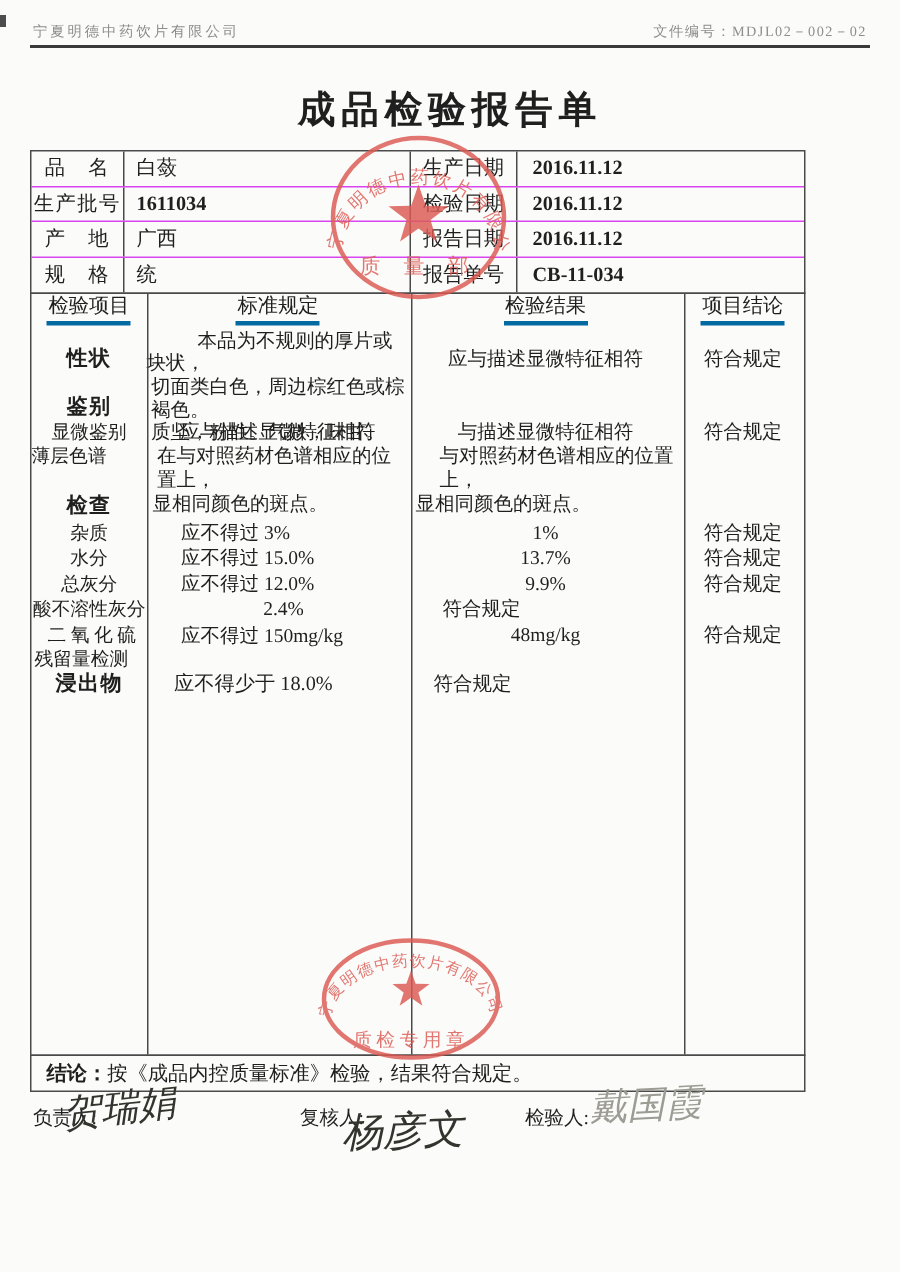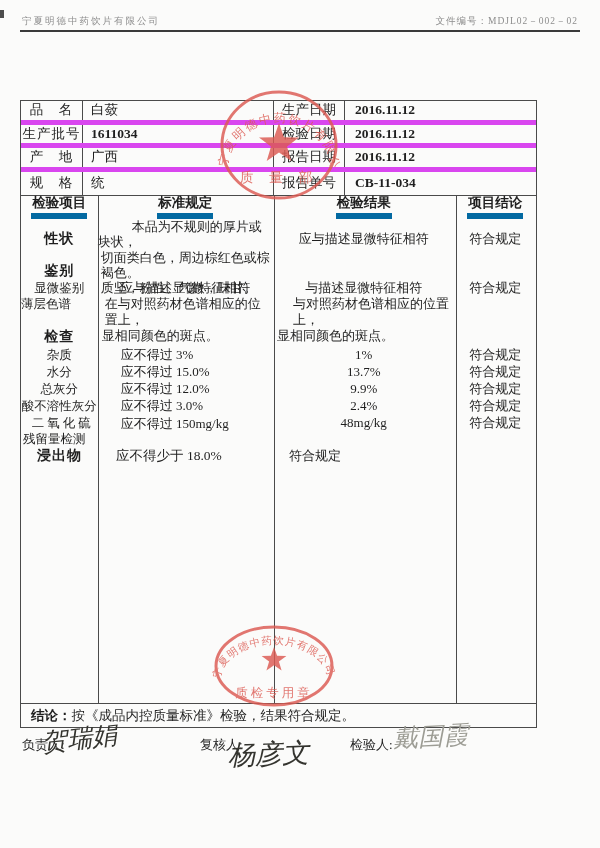--- a/index.html
+++ b/index.html
@@ -7,42 +7,42 @@
         font-family:"Liberation Serif","DejaVu Serif",serif;color:#1f1f1f;}
   .artifact{position:absolute;left:0;top:10px;width:4px;height:8px;background:#4d4d4d;}
   
   .hdr-left{position:absolute;left:22px;top:15px;font-size:9.5px;color:#8d8d8d;letter-spacing:2px;}
   .hdr-right{position:absolute;right:22px;top:15px;font-size:9.5px;color:#8d8d8d;letter-spacing:1px;}
   .hdr-rule{position:absolute;left:20px;top:30px;width:560px;height:2px;background:#3a3a3a;}
   .title{position:absolute;left:0;top:56px;width:100%;text-align:center;
          font-size:25px;font-weight:bold;letter-spacing:4px;}
   
   .info{position:absolute;left:20px;top:100px;width:517px;height:96px;border:1px solid #4a4a4a;box-sizing:border-box;}
-  .info-row{display:flex;height:23.5px;border-bottom:5px solid #d946ef;box-sizing:border-box;}
+  .info-row{display:flex;height:23.5px;border-bottom:1px solid #d946ef;box-sizing:border-box;}
   .info-row:last-child{border-bottom:none;}
   .ic{display:flex;align-items:center;box-sizing:border-box;font-size:13.5px;}
   .ic-l1{width:62px;border-right:1px solid #4a4a4a;justify-content:center;letter-spacing:1px;}
   .ic-v1{width:191px;border-right:1px solid #4a4a4a;padding-left:8px;}
   .ic-l2{width:71px;border-right:1px solid #4a4a4a;justify-content:center;}
   .ic-v2{flex:1;padding-left:10px;}
   .bold{font-weight:bold;}
   
   .items{position:absolute;left:20px;top:195px;width:517px;height:509px;border:1px solid #4a4a4a;
          box-sizing:border-box;display:flex;flex-direction:column;}
   .vline{position:absolute;top:0;bottom:0;width:1px;background:#4a4a4a;}
   .trow{display:flex;flex-shrink:0;}
   .c1{width:77px;box-sizing:border-box;}
   .c2{width:176px;box-sizing:border-box;}
   .c3{width:182px;box-sizing:border-box;}
   .c4{width:82px;box-sizing:border-box;}
   .cen{display:flex;align-items:center;justify-content:center;text-align:center;}
   .fs13{font-size:13px;line-height:16px;}
   .fs12{font-size:12.5px;line-height:16px;}
   .hcell{font-size:13.5px;}
-  .hcell span{border-bottom:6px solid #0369a1;padding:0 1px 1px 1px;font-weight:bold;}
+  .hcell span{border-bottom:3px solid #0369a1;padding:0 1px 1px 1px;}
   .secname{font-size:14px;font-weight:bold;letter-spacing:1px;}
   .std-lines{font-size:13px;line-height:15.3px;padding-top:3px;}
   .std-l1{text-indent:34px;}
   .std-l2,.std-l3{padding-left:3px;}
   .tlc-l1{padding-left:7px;}
   .tlc-l2{padding-left:4px;}
   .res-l1{padding-left:20px;}
   .res-l2{padding-left:4px;}
   .chk-std{padding-left:23px;display:flex;align-items:center;font-size:13px;}
   .two-line{line-height:16px;font-size:12.5px;padding-top:1px;}
@@ -61,20 +61,21 @@
 </head>
 <body>
 
 <div class="page">
   <div class="artifact"></div>
 
   <div class="hdr-left">宁夏明德中药饮片有限公司</div>
   <div class="hdr-right">文件编号：MDJL02－002－02</div>
   <div class="hdr-rule"></div>
 
+  <div class="title">成品检验报告单</div>
 
   <div class="info">
     <div class="info-row">
       <div class="ic ic-l1">品　名</div>
       <div class="ic ic-v1">白蔹</div>
       <div class="ic ic-l2">生产日期</div>
       <div class="ic ic-v2 bold">2016.11.12</div>
     </div>
     <div class="info-row">
       <div class="ic ic-l1">生产批号</div>
@@ -177,21 +178,20 @@
 
     <div class="trow" style="height:17px;">
       <div class="c1 cen fs12">总灰分</div>
       <div class="c2 chk-std">应不得过 12.0%</div>
       <div class="c3 cen fs13">9.9%</div>
       <div class="c4 cen fs13">符合规定</div>
     </div>
 
     <div class="trow" style="height:17px;">
       <div class="c1 cen fs12">酸不溶性灰分</div>
-      <div class="c2 chk-std">应不得过 3.0%</div>
       <div class="c3 cen fs13">2.4%</div>
       <div class="c4 cen fs13">符合规定</div>
     </div>
 
     <div class="trow" style="height:33px;">
       <div class="c1 two-line">
         <div class="nm-top">二氧化硫</div>
         <div class="nm-bot">残留量检测</div>
       </div>
       <div class="c2 chk-std" style="align-items:flex-start;padding-top:1px;text-align:center;">应不得过 150mg/kg</div>

